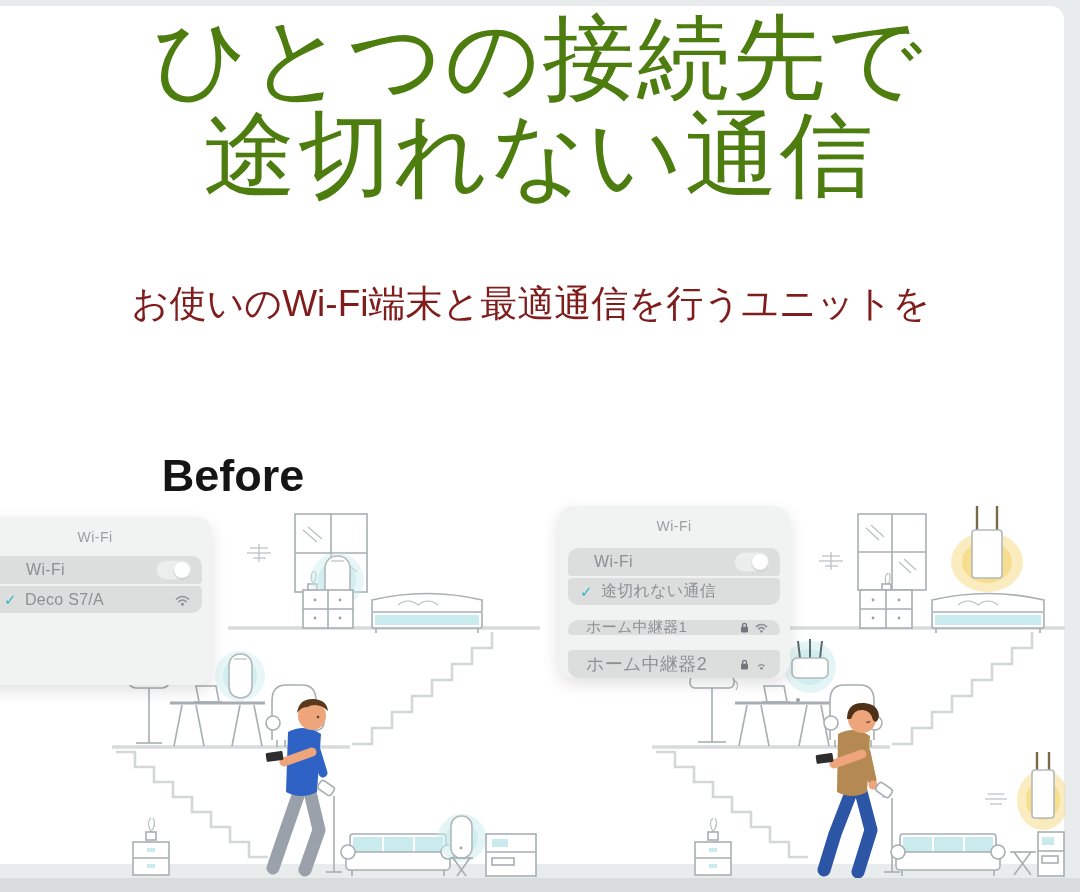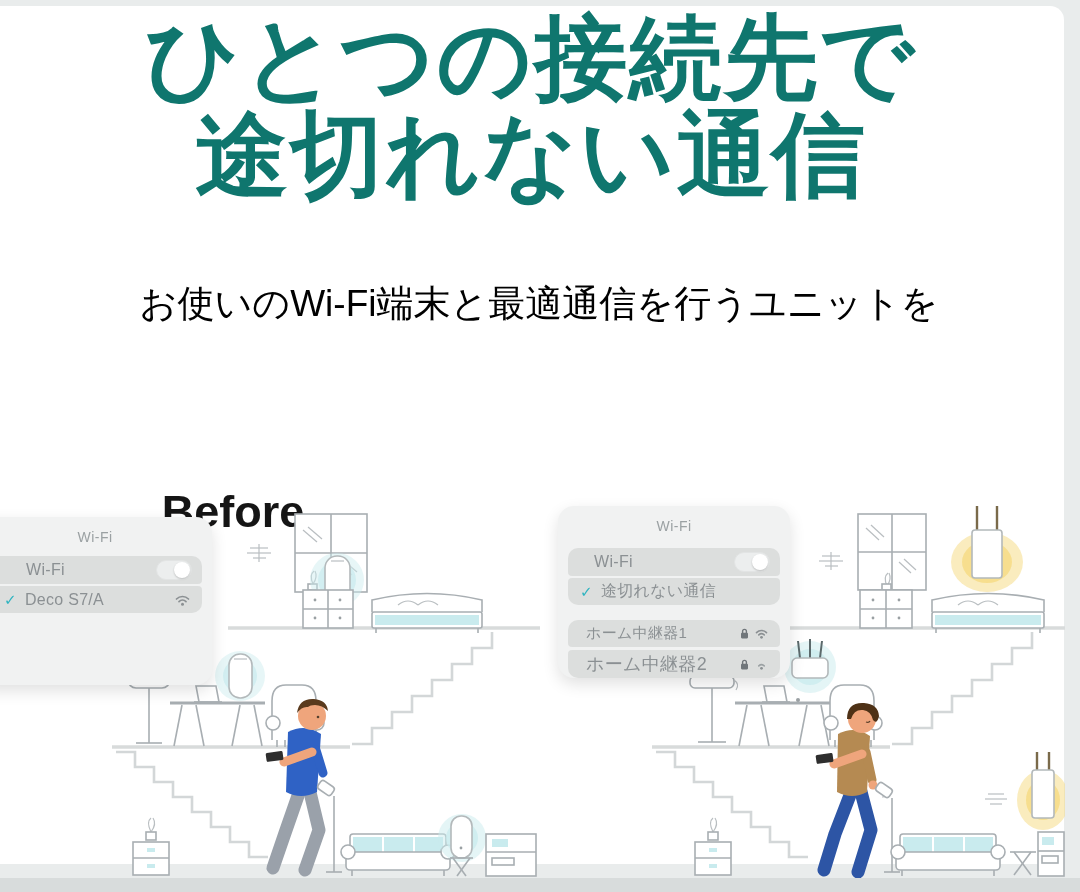--- a/index.html
+++ b/index.html
@@ -1,24 +1,24 @@
 <!DOCTYPE html>
 <html style="--accent-teal: #2fb4c0; --glow-teal: #c9ebee; --glow-yellow: #f6d97d; --panel-bg: #f1f2f2; --row-bg: #dcdedd; --row-text: #8b9093; --shirt-blue: #2f62c5; --pants-grey: #9aa1aa; --shirt-tan: #b58a52; --jeans-blue: #2d55a5; --skin: #efa57c;"><head>
 <meta charset="utf-8">
 <style>
   html,body{margin:0;padding:0;background:#e9ecec;font-family:"Liberation Sans","DejaVu Sans",sans-serif;}
   .canvas{position:relative;width:1080px;height:892px;overflow:hidden;background:#e9ecec;}
   .card{position:absolute;left:0;top:6px;width:1064px;height:858px;background:#ffffff;border-top-right-radius:14px;}
   .edge-bottom{position:absolute;left:0;bottom:0;width:1080px;height:14px;background:#d8dcdc;}
 
-  .title{position:absolute;left:0;top:10px;width:1062px;text-align:center;font-weight:700;
-         font-size:93px;line-height:1.04;color:#0f766e;letter-spacing:2px;}
+  .title{position:absolute;left:8px;top:10px;width:1062px;text-align:center;font-weight:400;
+         font-size:93px;line-height:1.04;color:#4d7c0f;letter-spacing:2px;}
   .subtitle{position:absolute;left:0;top:270px;width:1062px;text-align:center;font-size:37px;
-            color:#000000;line-height:1.86;padding-left:8px;}
-  .col-label{position:absolute;top:450px;width:346px;text-align:center;font-size:45px;font-weight:800;color:#151515;margin-top:36px;}
+            color:#7f1d1d;line-height:1.86;}
+  .col-label{position:absolute;top:450px;width:346px;text-align:center;font-size:45px;font-weight:800;color:#151515;}
   .col-label.before{left:60px;}
   .col-label.after{left:592px;}
 
   .scene{position:absolute;top:500px;}
   .scene.before{left:0;}
   .scene.after{left:540px;}
 
   
   .outl{stroke:#a8aeb2;stroke-width:1.6;fill:none;}
   .fw{fill:#ffffff;}
@@ -393,21 +393,21 @@
     <div class="prow r-top" style="left:10px;right:10px;top:42px;height:28px;padding:0 10px 0 26px;">
       <span>Wi-Fi</span>
       <span class="toggle">
           <span class="knob"></span>
         </span>
     </div>
     <div class="prow r-bot" style="left:10px;right:10px;top:72px;height:27px;padding:0 12px;">
       <span class="check">✓</span>
       <span>途切れない通信</span>
     </div>
-    <div class="prow r-top" style="left:10px;right:10px;top:114px;height:27px;padding:0 12px 0 18px;font-size:15px;">
+    <div class="prow r-top" style="left:10px;right:10px;top:114px;height:15px;padding:0 12px 0 18px;font-size:15px;">
       <span>ホーム中継器1</span>
       <span class="right-icons">
         <svg width="9" height="11" viewBox="0 0 9 11">
           <path d="M2.6 5 v-1.7 a1.9 1.9 0 0 1 3.8 0 V5" stroke="#70767a" stroke-width="1.4" fill="none"></path>
           <rect x="1" y="4.8" width="7" height="5.6" rx="1.1" fill="#70767a"></rect>
         </svg>
         <svg width="13" height="11" viewBox="0 0 13 11">
           <path d="M1.5 4.6 a7 7 0 0 1 10 0" stroke="#8b9093" stroke-width="1.6" fill="none" stroke-linecap="round"></path>
           <path d="M3.8 6.9 a4 4 0 0 1 5.4 0" stroke="#8b9093" stroke-width="1.6" fill="none" stroke-linecap="round"></path>
           <circle cx="6.5" cy="9.3" r="1.4" fill="#8b9093"></circle>

